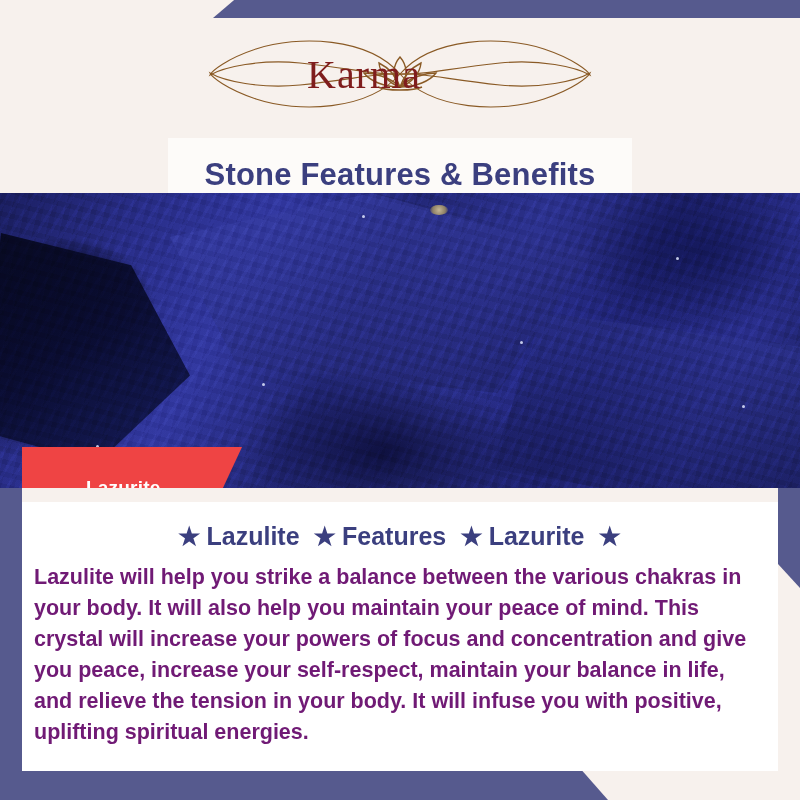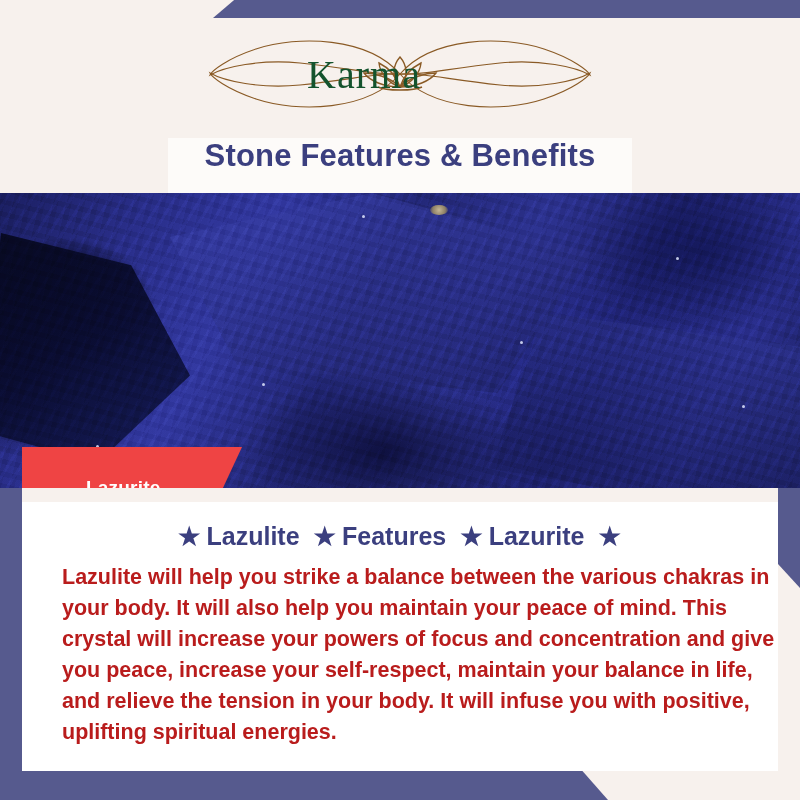--- a/index.html
+++ b/index.html
@@ -86,36 +86,36 @@
   }
   .logo-text {
     position: relative;
     display: flex;
     align-items: center;
     justify-content: center;
     width: 100%;
     font-family: "Liberation Serif", serif;
     font-size: 40px;
     letter-spacing: 1px;
-    color: #14532d;
+    color: #7f1d1d;
     z-index: 2;
   }
   .logo-word-left  { margin-right: 72px; }
   .logo-word-right { margin-left: 72px; }
 
   
   .title-banner {
     position: absolute;
     top: 138px;
     left: 168px;
     width: 464px;
     height: 55px;
     background: #fdfbf9;
     display: flex;
-    align-items: flex-start;
+    align-items: flex-end;
     justify-content: center;
   }
   .title-text {
     font-family: "Liberation Sans Narrow", "Liberation Sans", sans-serif;
     font-size: 31px;
     font-weight: bold;
     color: #3b3f7f;
     letter-spacing: 0.2px;
     white-space: nowrap;
   }
@@ -260,23 +260,22 @@
 
   .body-text {
     position: absolute;
     top: 74px;
     left: 12px;
     width: 724px;
     font-family: "Liberation Sans Narrow", "Liberation Sans", sans-serif;
     font-size: 21.5px;
     font-weight: bold;
     line-height: 31px;
-    color: #b91c1c;
+    color: #701a75;
     text-align: left;
-    margin-left: 28px;
   }
 </style>
 </head>
 <body>
 
 <div id="card">
 
   <div class="band-top"></div>
   <div class="band-bottom"></div>
   <div class="stripe-left"></div>

